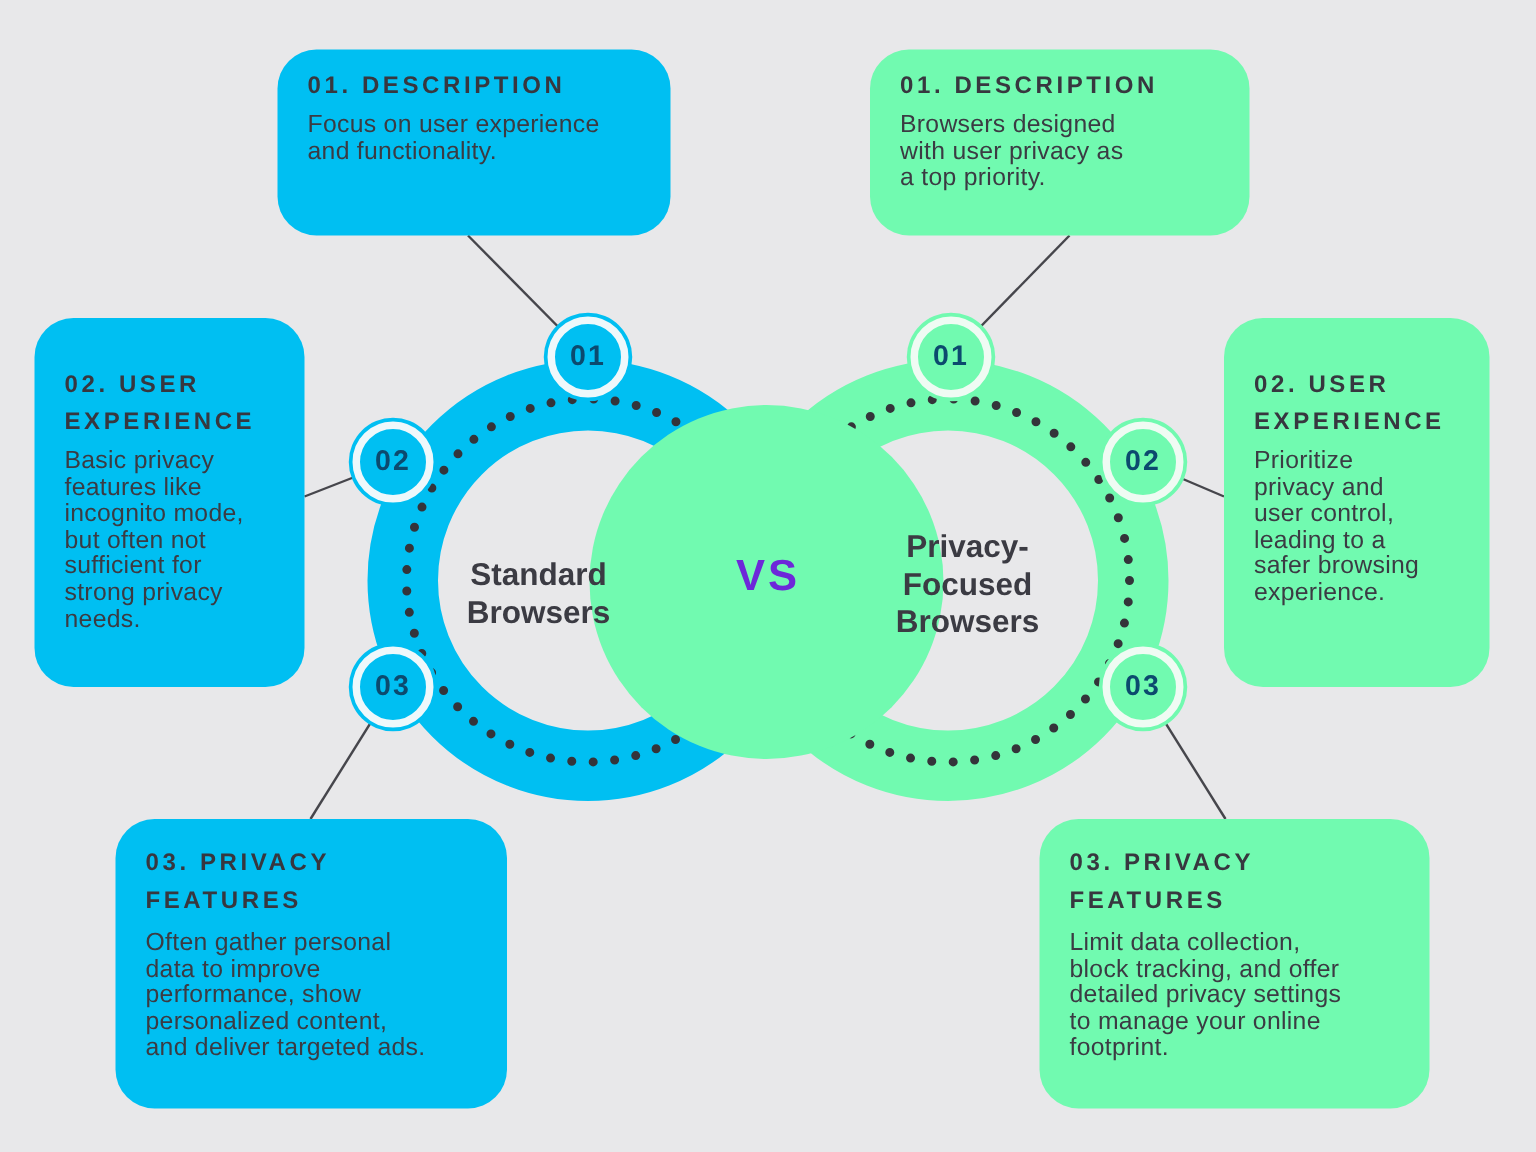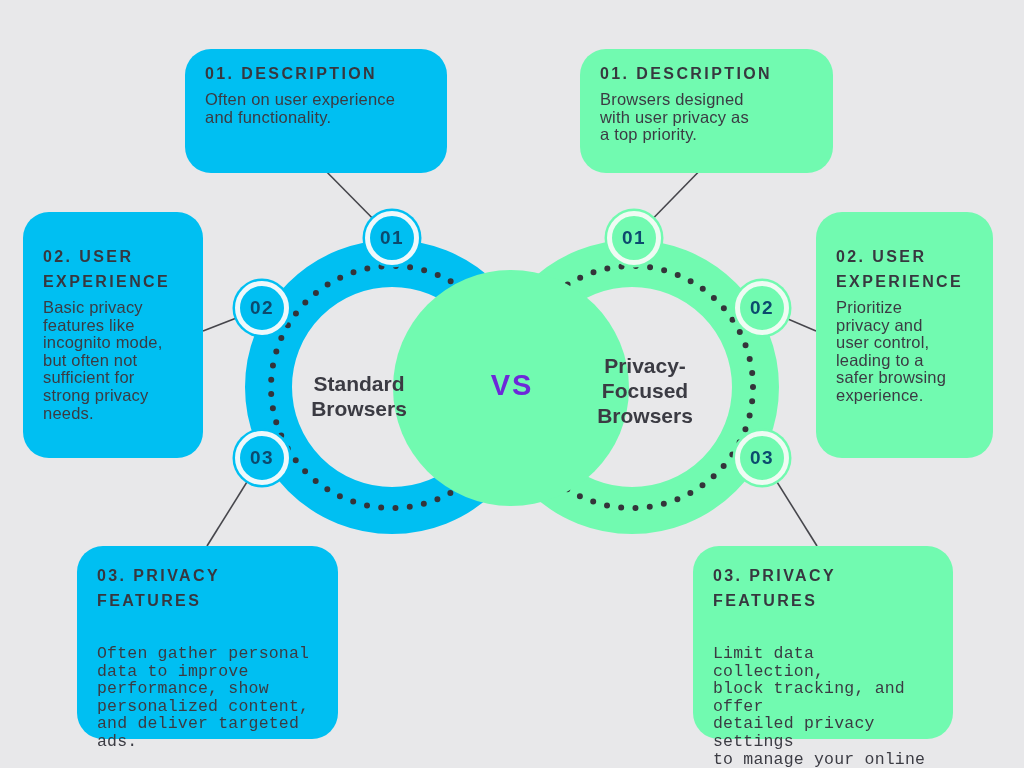--- a/index.html
+++ b/index.html
@@ -11,34 +11,34 @@
   }
   .stage { position:absolute; inset:0; width:1024px; height:768px; }
   svg.diagram { position:absolute; left:0; top:0; }
 
   .card {
     position:absolute; box-sizing:border-box;
     border-radius:26px; color:#3B3B43;
   }
   .card.left-side  { background:#00BFF2; }
   .card.right-side { background:#71FAB0; }
-  .card.t { padding:12px 36px 0 20px;margin-top:16px; }
+  .card.t { padding:12px 36px 0 20px; }
   .card.m { padding:32px 16px 0 20px; }
   .card.b { padding:17px 20px 16px 20px; }
 
   .card-title {
     font-weight:bold; font-size:16px; letter-spacing:2.4px;
     line-height:25px; white-space:pre-line; color:#37373F;
   }
   .card-body {
     font-size:16.5px; line-height:17.6px; letter-spacing:0.2px;
     white-space:pre-line; margin-top:5px;
   }
   .card.m .card-body { }
-  .card.b .card-body { margin-top:32px;font-family:Liberation Mono, monospace; }
+  .card.b .card-body { margin-top:7px; }
 
   .badge {
     position:absolute; box-sizing:border-box;
     width:54px; height:54px; border-radius:50%;
     display:flex; align-items:center; justify-content:center;
     font-weight:bold; font-size:19px; letter-spacing:1.5px; color:#0c4a6e;
   }
   .badge.left-side {
     background:#00BFF2; border:5px solid #EEF8FB;
     box-shadow:0 0 0 2.5px #00BFF2;
@@ -75,21 +75,21 @@
     <line x1="312" y1="157" x2="392" y2="238" stroke="#46464C" stroke-width="1.6"></line>
     <line x1="203" y1="331" x2="262" y2="308" stroke="#46464C" stroke-width="1.6"></line>
     <line x1="207" y1="546" x2="262" y2="458" stroke="#46464C" stroke-width="1.6"></line>
     <line x1="713" y1="157" x2="634" y2="238" stroke="#46464C" stroke-width="1.6"></line>
     <line x1="816" y1="331" x2="762" y2="308" stroke="#46464C" stroke-width="1.6"></line>
     <line x1="817" y1="546" x2="762" y2="458" stroke="#46464C" stroke-width="1.6"></line>
   </svg>
 
   <div class="card left-side t" style="left:185px;top:33px;width:262px;height:124px">
     <div class="card-title">01. DESCRIPTION</div>
-    <div class="card-body">Often on user experience
+    <div class="card-body">Focus on user experience
 and functionality.</div>
   </div>
   <div class="card left-side m" style="left:23px;top:212px;width:180px;height:246px">
     <div class="card-title">02. USER
 EXPERIENCE</div>
     <div class="card-body">Basic privacy
 features like
 incognito mode,
 but often not
 sufficient for

